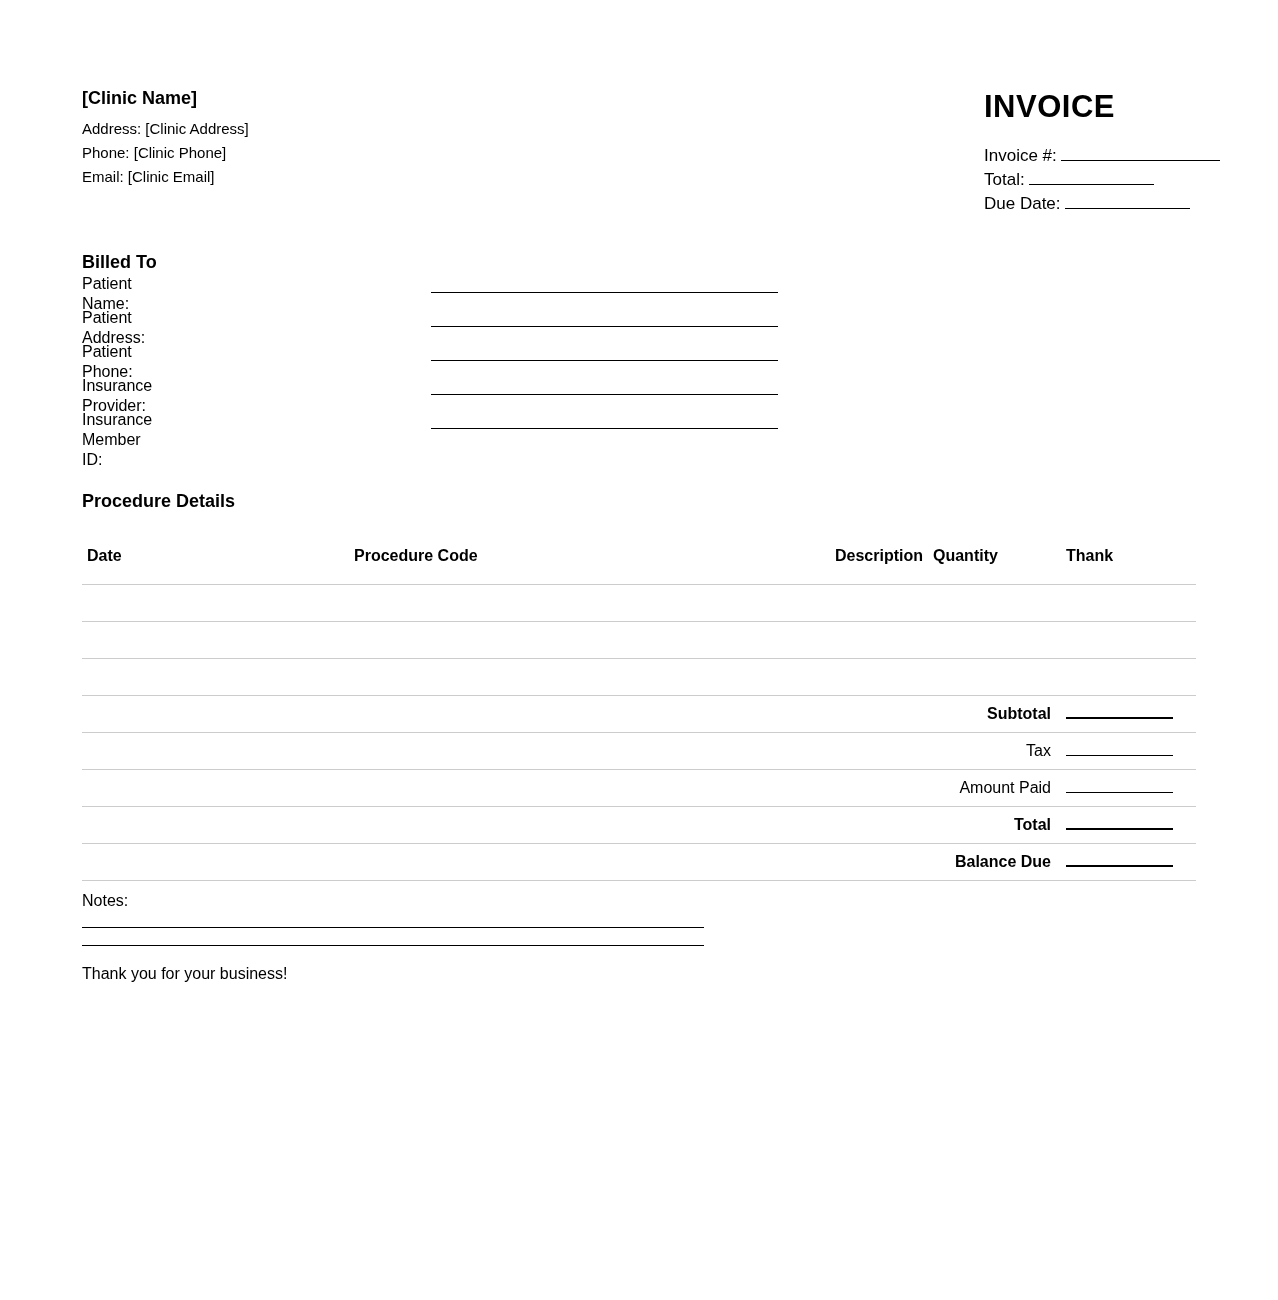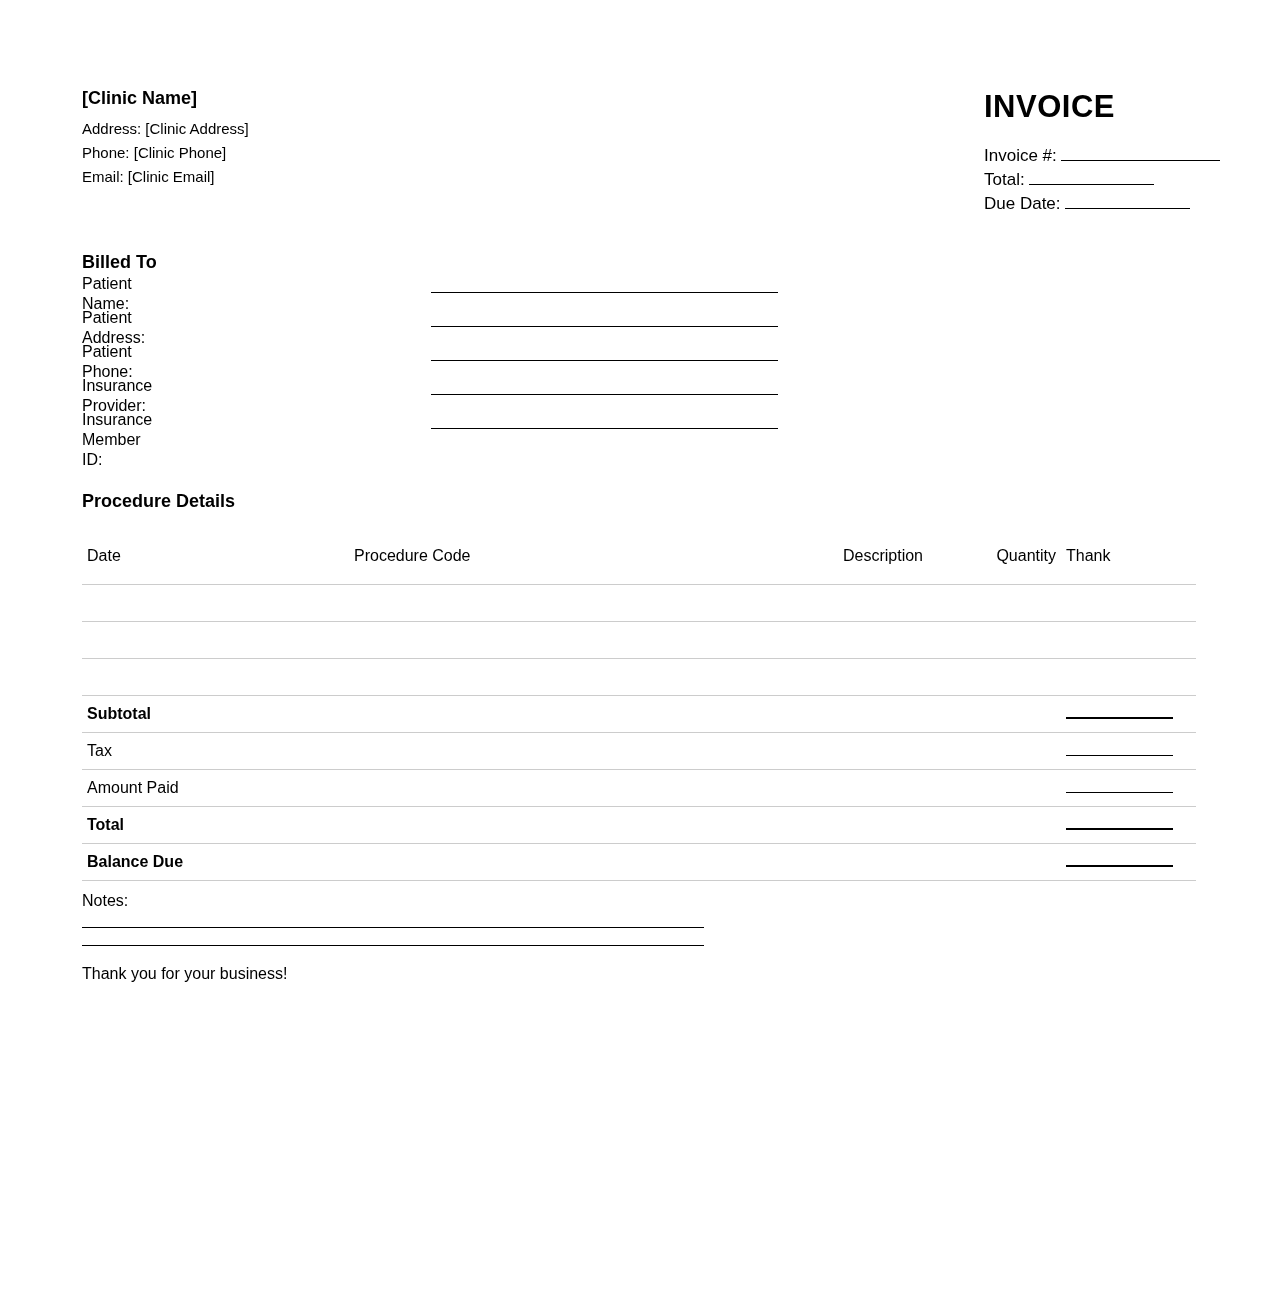--- a/index.html
+++ b/index.html
@@ -17,27 +17,27 @@
 
     .billed { position: absolute; left: 82px; top: 250px; }
     .section-title { font-size: 18px; font-weight: bold; line-height: 24px; }
     .billed-rows { }
     .billed-row { position: relative; height: 34px; font-size: 16px; line-height: 20px; }
     .billed-row .lbl { position: absolute; left: 0; top: 0; }
     .billed-row .fill { position: absolute; left: 349px; top: 7px; width: 347px; height: 12px; border-bottom: 1px solid #000; }
 
     .proc { position: absolute; left: 82px; top: 489px; width: 1114px; }
     table { width: 1114px; border-collapse: collapse; margin-top: 16px; }
-    th { font-size: 16px; font-weight: normal; text-align: left; height: 55px; padding: 0 5px; vertical-align: middle; border-bottom: 1px solid #cccccc; }
+    th { font-size: 16px; font-weight: bold; text-align: left; height: 55px; padding: 0 5px; vertical-align: middle; border-bottom: 1px solid #cccccc; }
     td { height: 37px; border-bottom: 1px solid #cccccc; font-size: 16px; padding: 0 5px; vertical-align: middle; }
     th.c-date { width: 267px; }
     th.c-code { width: 245px; }
     th.c-desc { width: 334px; text-align: right; }
-    th.c-qty  { width: 133px; text-align: right; }
-    td.t-label { padding-right: 10px; }
+    th.c-qty  { width: 133px; }
+    td.t-label { text-align: right; padding-right: 10px; }
     td.t-label.bold { font-weight: bold; }
     .t-fill { display: inline-block; width: 107px; height: 14px; border-bottom: 1px solid #000; }
     .t-fill.bold { border-bottom: 2px solid #000; }
 
     .notes { position: absolute; left: 82px; top: 890px; }
     .notes-label { font-size: 16px; line-height: 22px; }
     .notes-line { width: 622px; height: 1px; background: #000; }
     .notes-line.l1 { margin-top: 15px; }
     .notes-line.l2 { margin-top: 17px; }
     .thanks { font-size: 16px; line-height: 22px; margin-top: 17px; }

